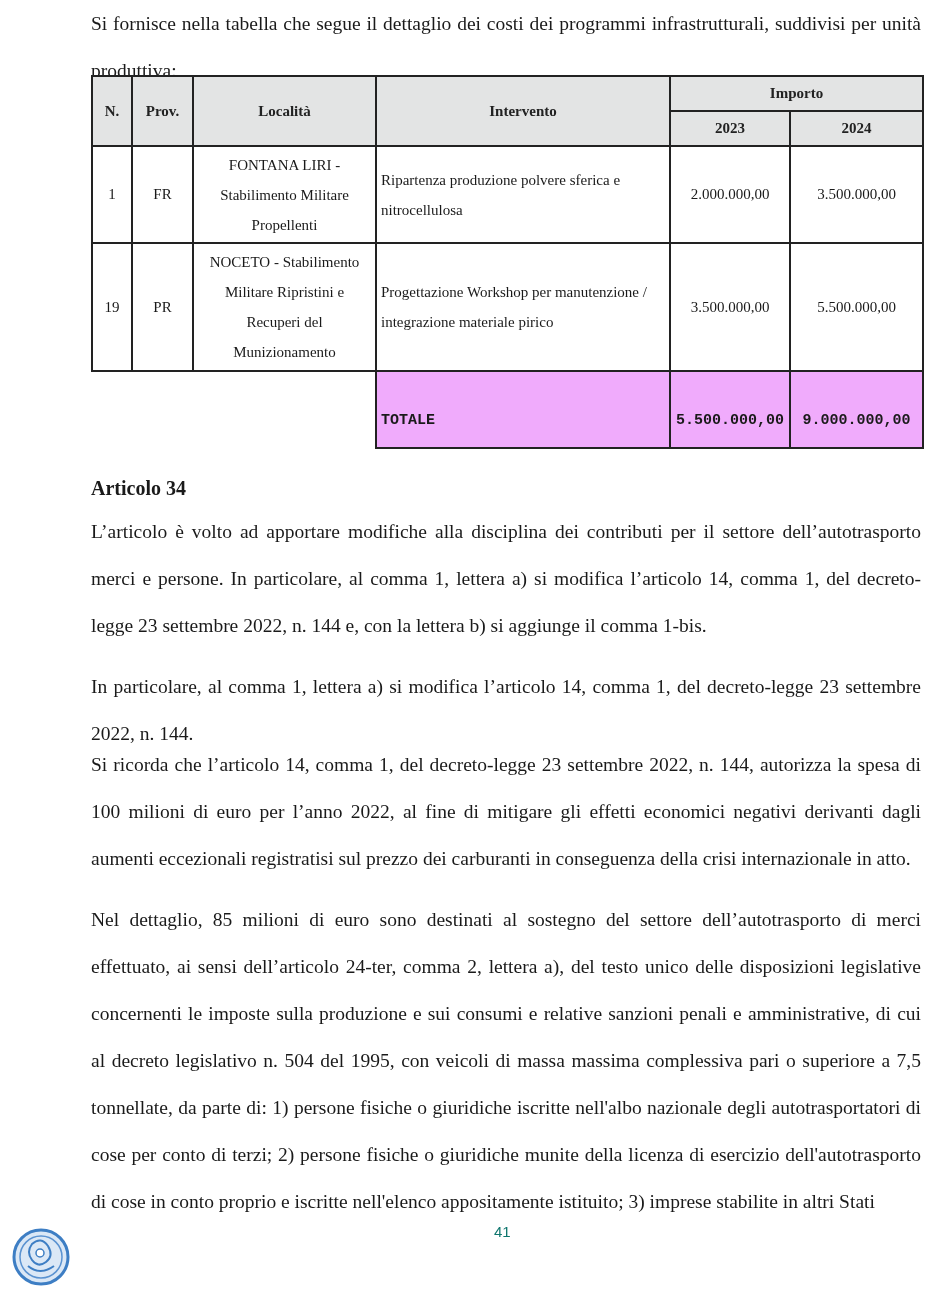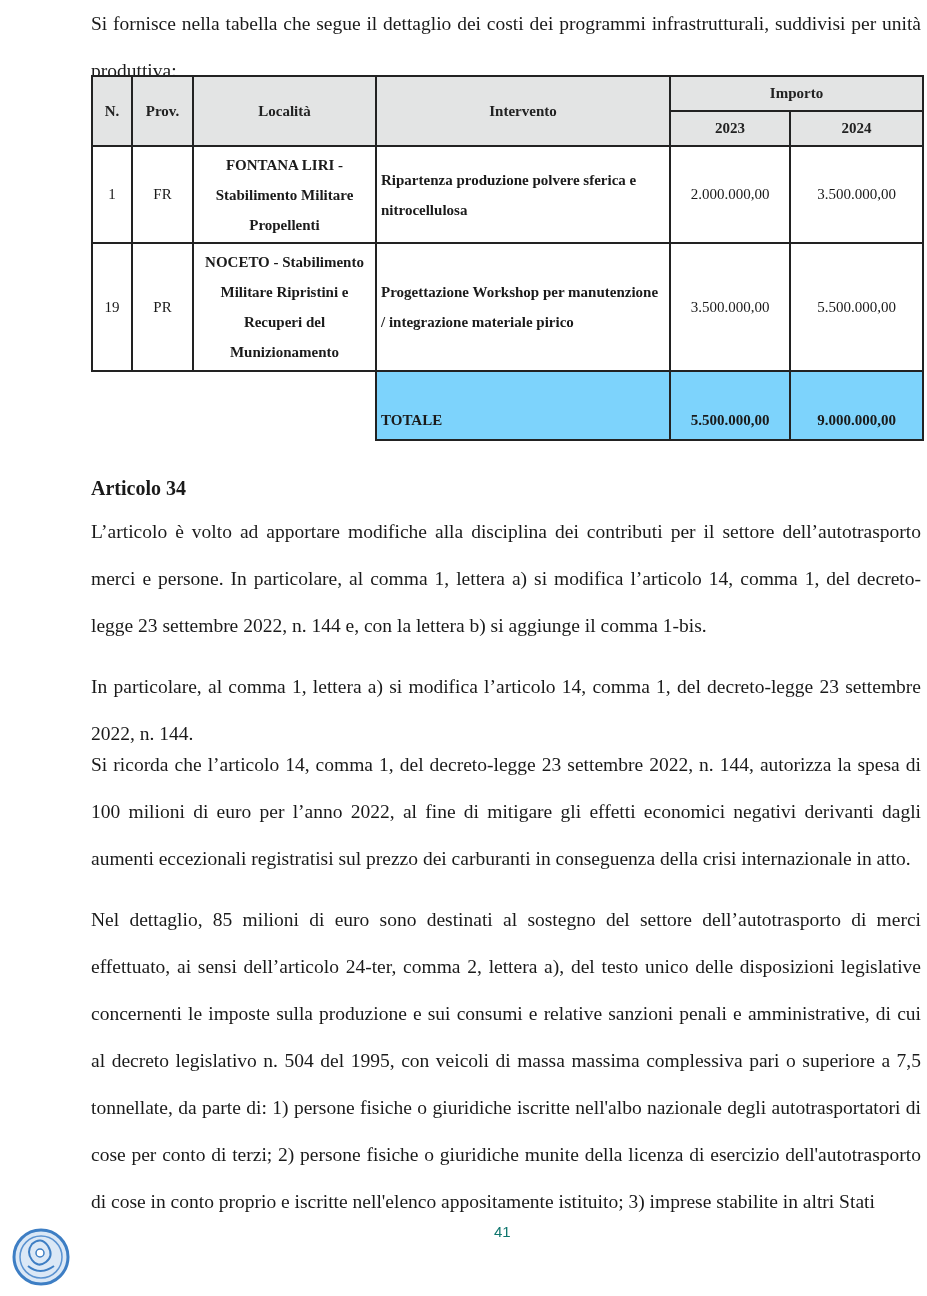--- a/index.html
+++ b/index.html
@@ -29,25 +29,25 @@
     background: #e3e4e4; font-weight: bold; text-align: center; color: #222;
   }
   .c-n { width: 40px; } .c-prov { width: 61px; } .c-loc { width: 183px; }
   .c-int { width: 294px; } .c-y1 { width: 120px; } .c-y2 { width: 133px; }
   tr.h1 th { height: 33px; text-align: center; }
   tr.h2 th { height: 33px; }
   tr.r1 td { height: 95px; }
   tr.r2 td { height: 126px; }
   tr.tot td { height: 57px; }
   td.center { text-align: center; }
-  td.loc { text-align: center; font-weight: bold; line-height: 30px; }
-  td.int { text-align: left; line-height: 30px; font-weight: bold; }
+  td.loc { text-align: center; font-weight: normal; line-height: 30px; }
+  td.int { text-align: left; line-height: 30px; }
   td.num { text-align: center; }
   td.blank { border: none !important; border-top: 2px solid #222 !important; background: #fff; }
-  tr.tot td.totcell { background: #7dd3fc; font-weight: bold; vertical-align: bottom; padding-bottom: 10px; }
+  tr.tot td.totcell { background: #f0abfc; font-weight: bold; vertical-align: bottom; padding-bottom: 18px; font-family: Liberation Mono, monospace; }
   .footer-page {
     position: absolute; top: 1223px; left: 494px;
     font-family: "Liberation Sans", sans-serif; font-size: 15px; color: #0f766e;
   }
   .logo { position: absolute; left: 10px; top: 1226px; width: 62px; height: 62px; }
 </style>
 </head>
 <body>
 
 <p class="para" style="top:0px;">Si fornisce nella tabella che segue il dettaglio dei costi dei programmi infrastrutturali, suddivisi per unità produttiva:</p>

